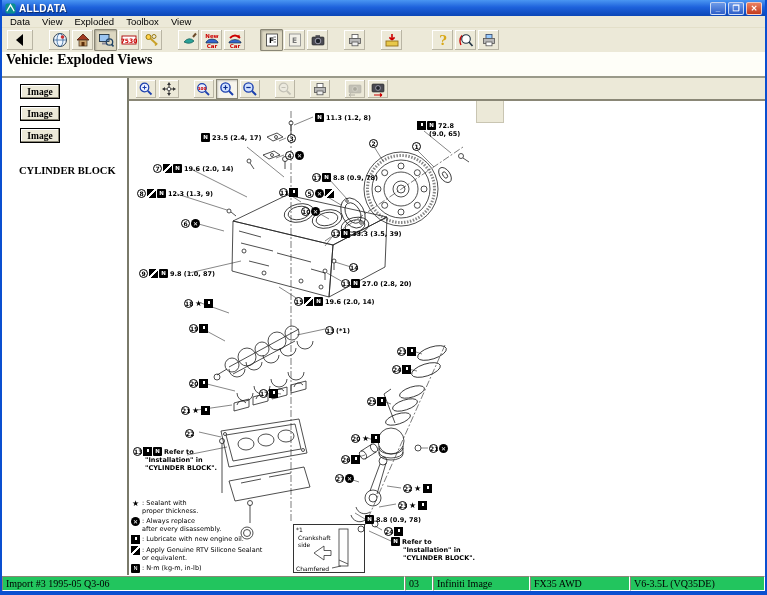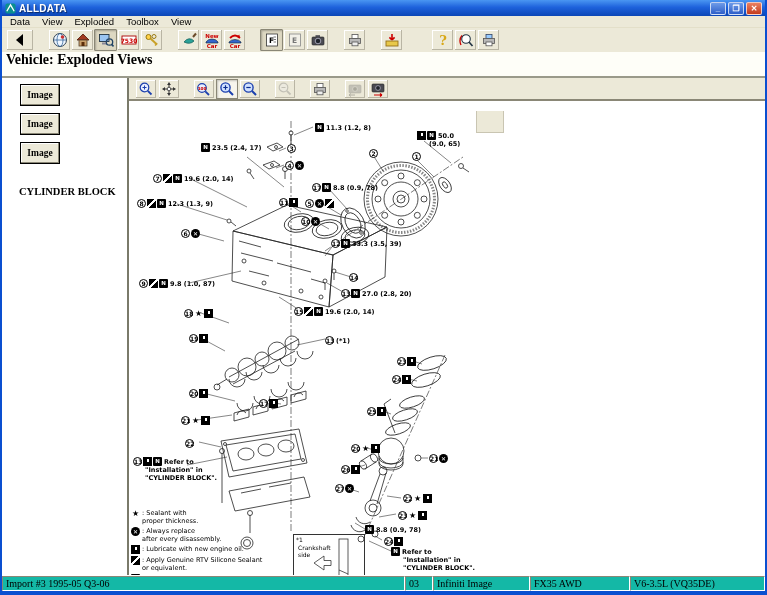--- a/index.html
+++ b/index.html
@@ -31,25 +31,25 @@
     box-shadow:inset 1px 1px 2px rgba(0,0,0,.25);}
   .tb-gap{width:14px;flex:none;}
   .tb-btn svg{display:block;}
   
   .header{height:26px;background:#FEFEF8;border-bottom:2px solid #9a9a8a;padding:1px 4px;}
   .header .h1{font-family:"Liberation Serif",serif;font-weight:bold;font-size:14px;line-height:14px;}
   .header .h2{font-family:"Liberation Serif",serif;font-size:10.5px;line-height:11px;}
   
   .content{display:flex;height:497px;background:#fff;}
   .sidebar{width:127px;flex:none;background:#fff;border-right:2px solid #7a7a6a;padding-top:6px;}
-  .img-btn{display:block;width:40px;height:22px;margin:0 0 7px 18px;background:#ECE9D8;
+  .img-btn{display:block;width:40px;height:15px;margin:0 0 7px 18px;background:#ECE9D8;
     border:1px solid #000;box-shadow:inset -1px -1px 0 #8a8776, inset 1px 1px 0 #fff;
     font-family:"Liberation Serif",serif;font-weight:bold;font-size:9.5px;text-align:center;line-height:13px;}
   .sb-label{margin:22px 0 0 17px;font-family:"Liberation Serif",serif;font-weight:bold;font-size:10.5px;}
-  .main{flex:1;display:flex;flex-direction:column;min-width:0;gap:10px;}
+  .main{flex:1;display:flex;flex-direction:column;min-width:0;}
   .img-toolbar{height:23px;background:#ECE9D8;border-bottom:2px solid #8a8776;display:flex;
     align-items:center;padding-left:6px;}
   .itb-btn{width:22px;height:20px;flex:none;display:flex;align-items:center;justify-content:center;
     background:#ECE9D8;border:1px solid #ECE9D8;
     box-shadow:inset -1px -1px 0 #b9b5a4, inset 1px 1px 0 #fff;margin-right:1px;}
   .itb-btn.active{background:#F7F5EC;border:1px solid #8a8776;box-shadow:inset 1px 1px 2px rgba(0,0,0,.2);}
   .itb-btn.disabled svg{opacity:.35;filter:grayscale(1);}
   .itb-gap{width:12px;flex:none;}
   .diagram{position:relative;flex:1;background:#fff;overflow:hidden;}
   .hang-box{position:absolute;left:347px;top:0;width:28px;height:22px;background:#ECE9D8;
@@ -76,21 +76,21 @@
   .legend .li .sy{margin-right:2px;}
   .legend .lt{line-height:8px;}
   
   .inset{position:absolute;left:164px;top:423px;width:72px;height:49px;border:1px solid #333;
     font:6px "DejaVu Sans",sans-serif;}
   .inset .ref{position:absolute;left:2px;top:1px;}
   .inset .l1{position:absolute;left:4px;top:9px;}
   .inset .l2{position:absolute;left:4px;top:16px;}
   .inset .ch{position:absolute;left:2px;top:40px;}
   
-  .statusbar{height:16px;background:#14b8a6;display:flex;align-items:stretch;
+  .statusbar{height:16px;background:#22c55e;display:flex;align-items:stretch;
     font-family:"Liberation Serif",serif;font-size:10px;border-top:1px solid #fff;}
   .sb-cell{border:1px solid;border-color:#8a8776 #fff #fff #8a8776;padding:1px 3px 0 3px;
     white-space:nowrap;overflow:hidden;}
   .sb-0{width:403px;}.sb-1{width:28px;}.sb-2{width:97px;}.sb-3{width:100px;}.sb-4{flex:1;}
   .bottomstrip{height:4px;background:#0A4FD0;}
 </style>
 </head>
 <body>
 
 <div class="window">
@@ -558,21 +558,21 @@
             <div class="callout" style="left: 156px; top: 50px;">
               <div class="row">
                 <span class="co-n">4</span>
                 <span class="sy sy-rep">✕</span>
               </div>
             </div>
             <div class="callout" style="left: 288px; top: 20px;">
               <div class="row">
                 <span class="sy sy-oil"></span>
                 <span class="sy sy-nm">N</span>
-                <span class="co-t">50.0</span>
+                <span class="co-t">72.8</span>
               </div>
               <div class="row2">(9.0, 65)</div>
             </div>
             <div class="callout" style="left: 240px; top: 38px;">
               <div class="row">
                 <span class="co-n">2</span>
               </div>
             </div>
             <div class="callout" style="left: 283px; top: 41px;">
               <div class="row">

